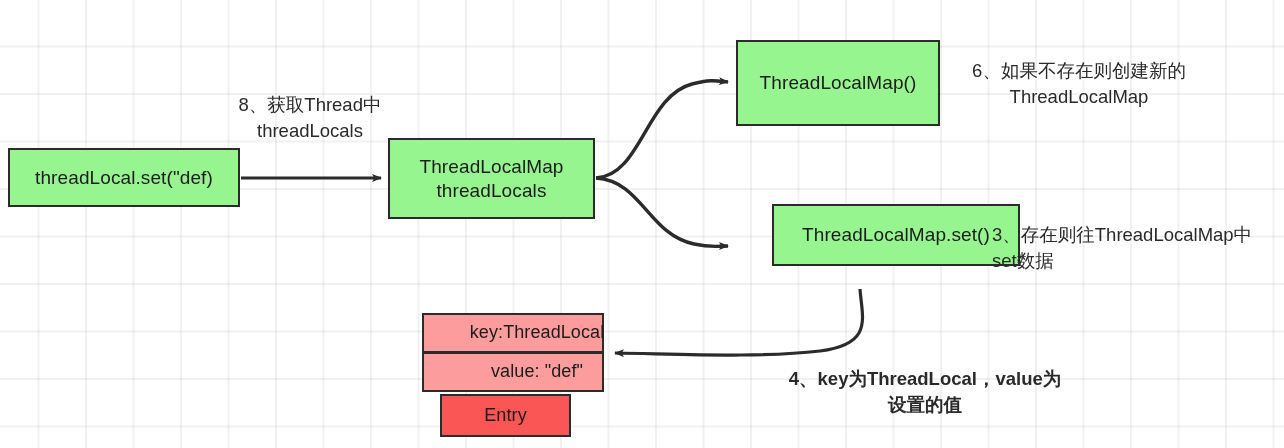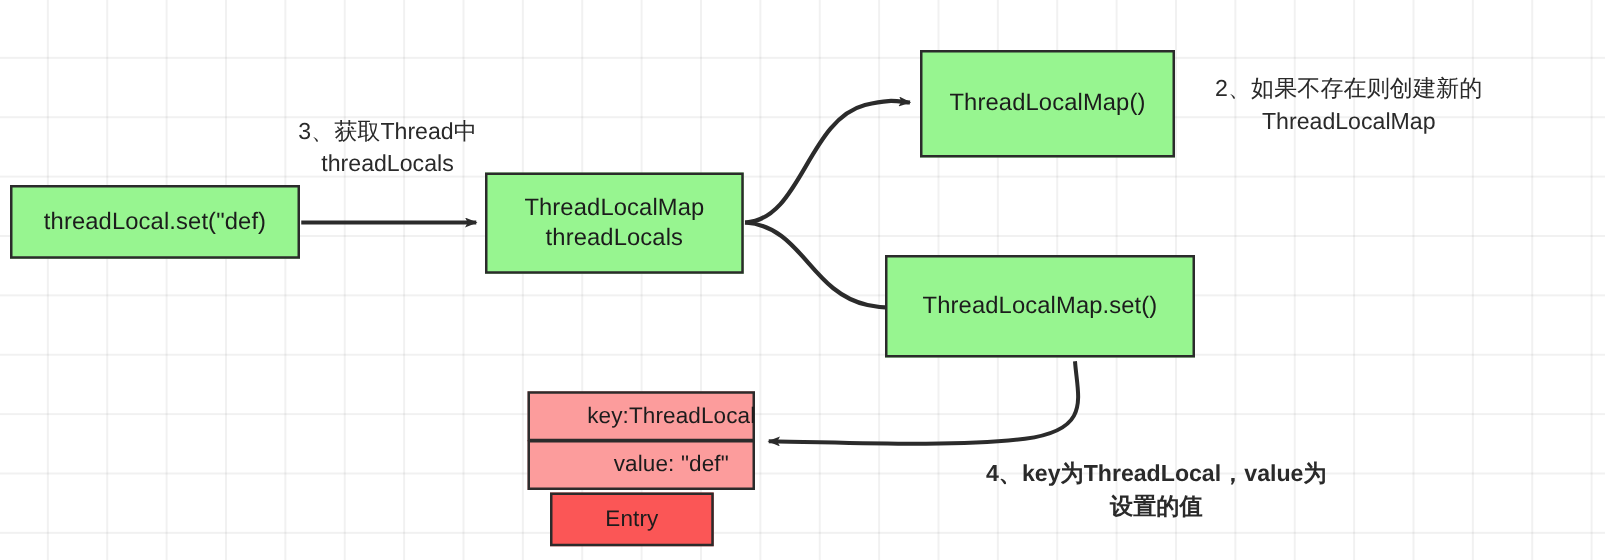--- a/index.html
+++ b/index.html
@@ -58,21 +58,21 @@
     text-align: center;
     color: #2a2a2a;
     font-size: 18.5px;
     line-height: 1.42;
     white-space: pre-line;
   }
   
   #node-threadlocal-set   { left: 8px;   top: 148px; width: 232px; height: 59px; }
   #node-threadlocalmap-field { left: 388px; top: 138px; width: 207px; height: 81px; }
   #node-threadlocalmap-ctor  { left: 736px; top: 40px;  width: 204px; height: 86px; }
-  #node-threadlocalmap-set   { left: 708px; top: 204px; width: 248px; height: 82px; }
+  #node-threadlocalmap-set   { left: 772px; top: 204px; width: 248px; height: 62px; }
   #node-entry-key   { left: 422px; top: 313px; width: 182px; height: 40px; z-index: 3; }
   #node-entry-value { left: 422px; top: 352px; width: 182px; height: 40px; z-index: 3; }
   #node-entry-label { left: 440px; top: 394px; width: 131px; height: 43px; z-index: 2; }
   
   #caption-step-1 { left: 213px; top: 92px;  width: 194px; }
   #caption-step-2 { left: 948px; top: 58px;  width: 262px; }
   #caption-step-3 { left: 992px; top: 222px; width: 290px; text-align: left; }
   #caption-step-4 { left: 770px; top: 366px; width: 310px; font-weight: bold; }
 </style>
 </head>
@@ -104,23 +104,25 @@
   <div class="node green" id="node-threadlocalmap-ctor">ThreadLocalMap()</div>
 
   <div class="node green" id="node-threadlocalmap-set">ThreadLocalMap.set()</div>
 
   <div class="node pink" id="node-entry-key">key:ThreadLocal</div>
 
   <div class="node pink" id="node-entry-value">value: "def"</div>
 
   <div class="node red" id="node-entry-label">Entry</div>
 
-  <div class="caption" id="caption-step-1">3、获取Thread中
+  <div class="caption" id="caption-step-1">8、获取Thread中
 threadLocals</div>
 
-  <div class="caption" id="caption-step-2">2、如果不存在则创建新的
+  <div class="caption" id="caption-step-2">6、如果不存在则创建新的
 ThreadLocalMap</div>
 
+  <div class="caption" id="caption-step-3">3、存在则往ThreadLocalMap中
+set数据</div>
 
   <div class="caption" id="caption-step-4">4、key为ThreadLocal，value为
 设置的值</div>
 
 </div>
 
 </body></html>

